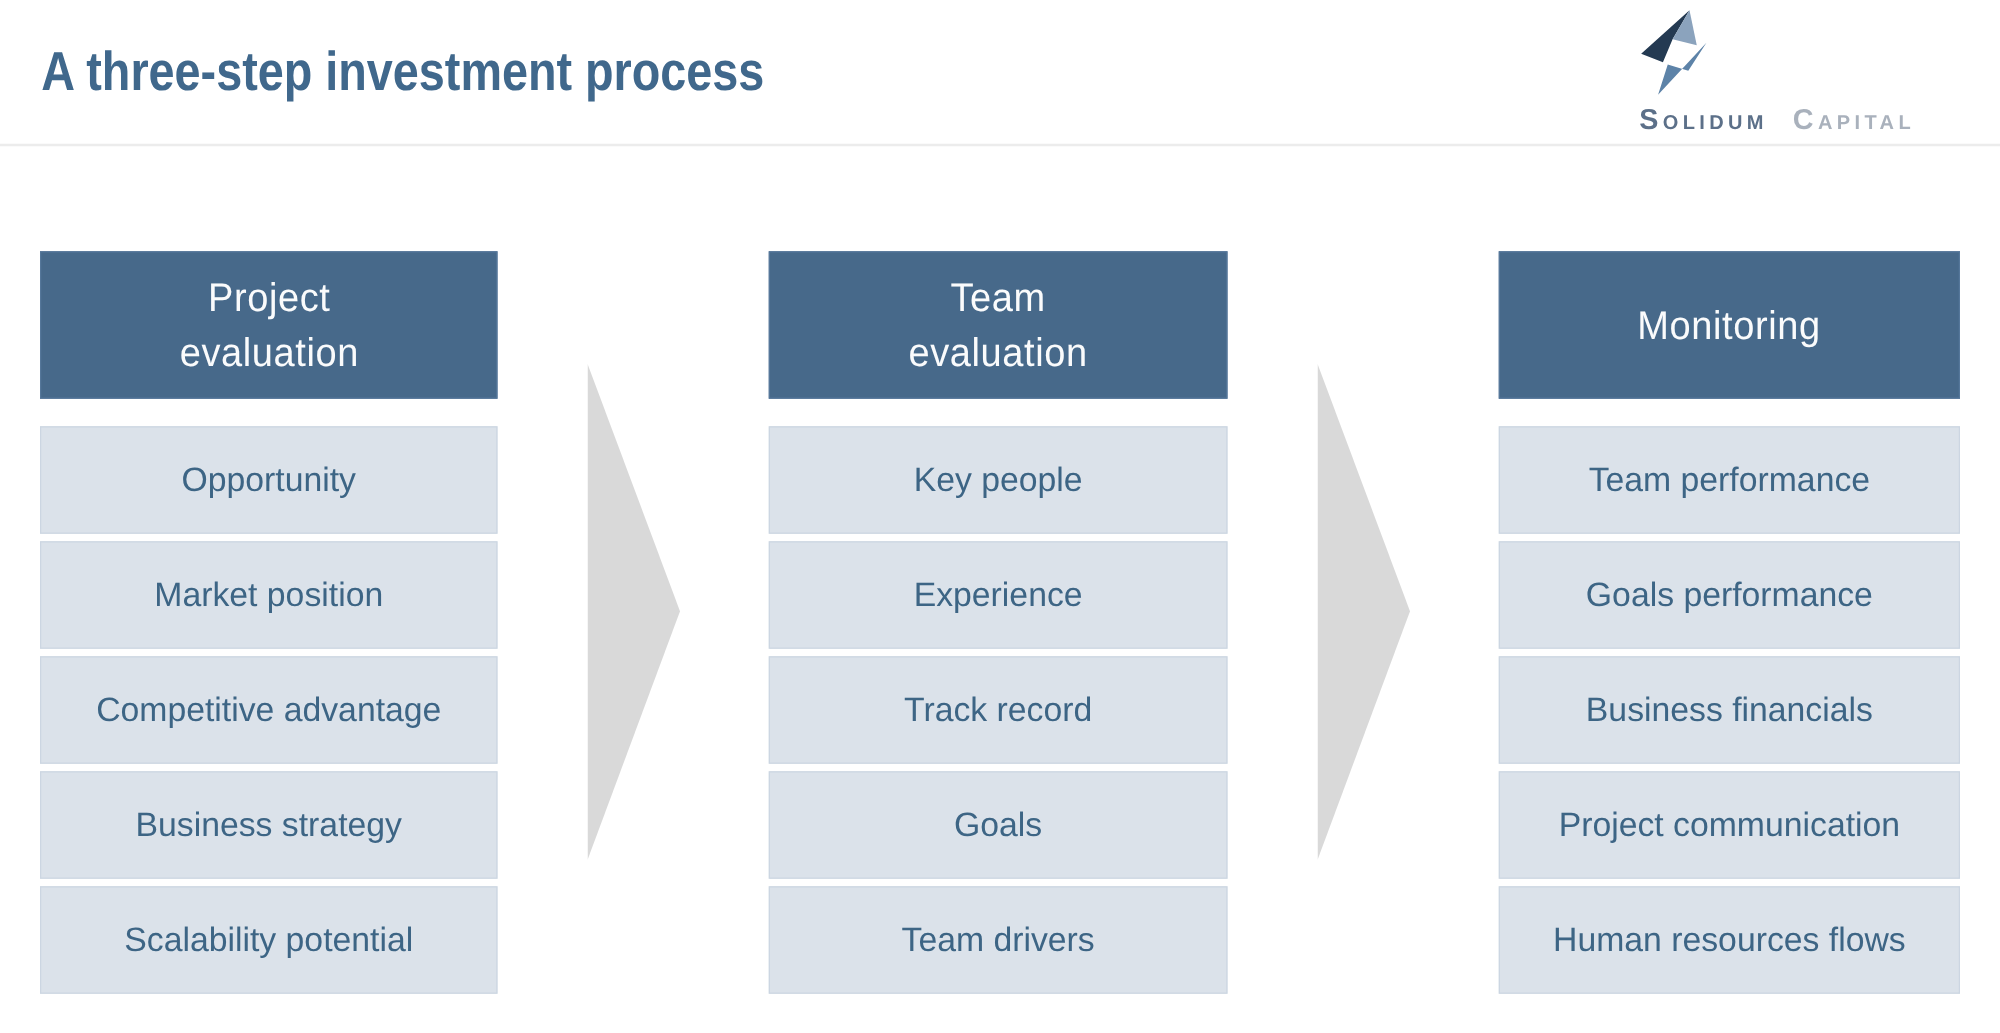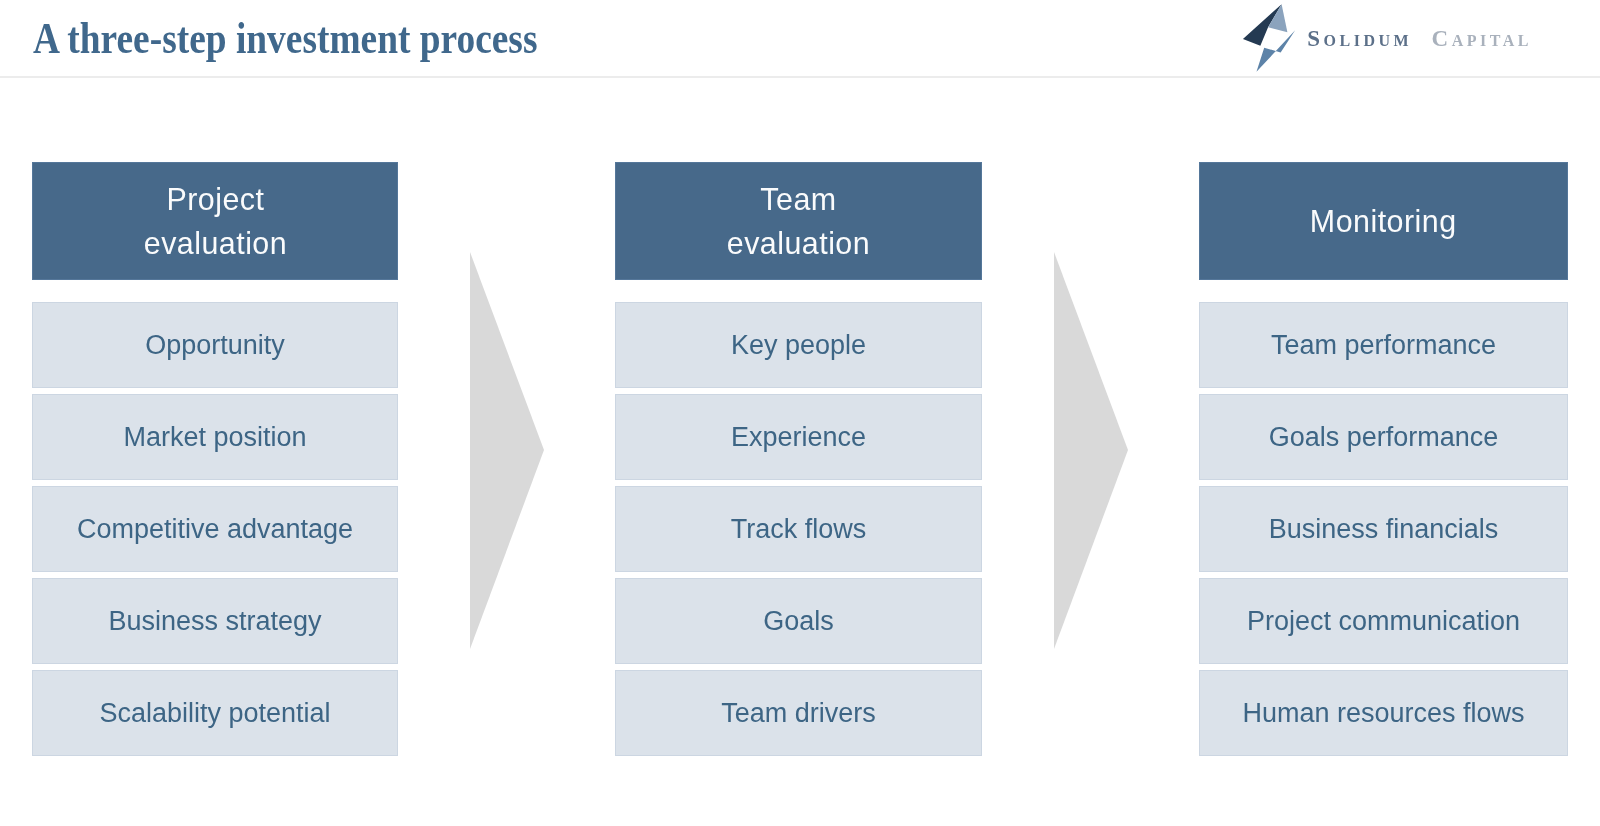--- a/index.html
+++ b/index.html
@@ -2,29 +2,29 @@
 <html><head>
 <meta charset="utf-8">
 <style>
   html,body{margin:0;padding:0;background:#ffffff;}
   .slide{
     width:1600px;height:826px;position:relative;overflow:hidden;
     background:#ffffff;font-family:"Liberation Sans",sans-serif;
   }
   
   .top-bar{
-    height:78px;border-bottom:2px solid #ececec;
+    height:117px;border-bottom:2px solid #ececec;
     display:flex;align-items:center;justify-content:space-between;
-    padding:0 68px 0 33px;box-sizing:border-box;font-family:Liberation Serif, serif;
+    padding:0 68px 0 33px;box-sizing:border-box;
   }
   .slide-title{
     font-size:44px;font-weight:bold;color:#40688c;white-space:nowrap;
     transform:scaleX(0.85);transform-origin:left center;
   }
-  .logo{display:flex;align-items:center;gap:8px;}
+  .logo{display:flex;gap:8px;flex-direction:column;}
   .logo-icon{width:58px;height:68px;display:block;}
   .logo-text{white-space:nowrap;letter-spacing:3.5px;font-weight:600;line-height:1;}
   .logo-word1{color:#5c7089;}
   .logo-word2{color:#a9b1bc;margin-left:12px;}
   .logo-initial{font-size:23px;}
   .logo-rest{font-size:16px;}
   
   .diagram{
     margin:84px 32px 0 32px;
     display:grid;
@@ -93,21 +93,21 @@
     </div>
 
     <div class="step-col">
       <div class="step-header">
         <span class="step-header-label">Team
 evaluation</span>
       </div>
       <div class="step-items">
         <div class="step-item">Key people</div>
         <div class="step-item">Experience</div>
-        <div class="step-item">Track flows</div>
+        <div class="step-item">Track record</div>
         <div class="step-item">Goals</div>
         <div class="step-item">Team drivers</div>
       </div>
     </div>
 
     <div class="arrow-cell">
       <svg class="arrow-svg" width="74" height="397" viewBox="0 0 74 397">
         <polygon points="0,0 74,198 0,397" fill="#d9d9d9"></polygon>
       </svg>
     </div>

